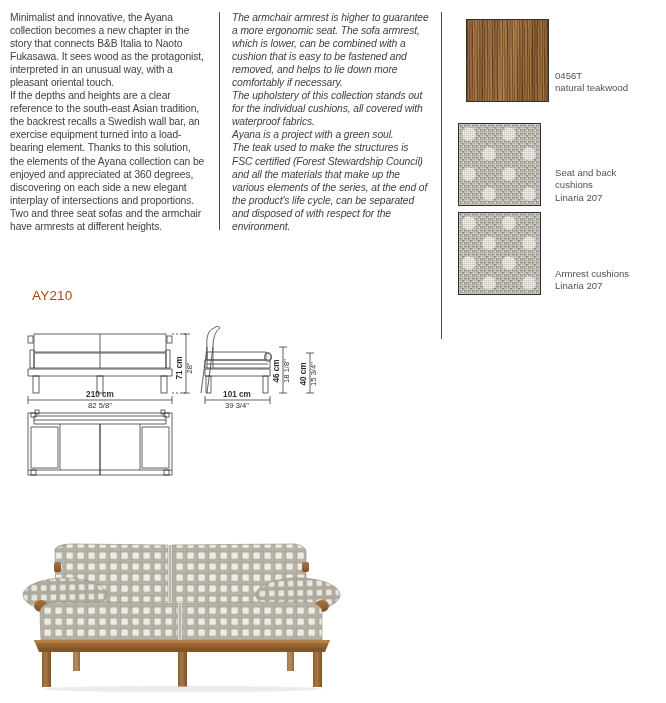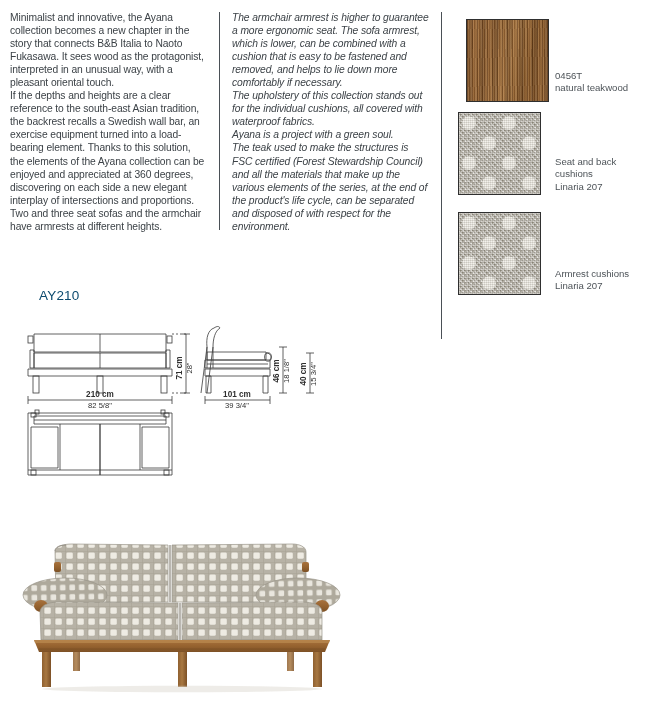--- a/index.html
+++ b/index.html
@@ -80,22 +80,22 @@
   }
   .linaria:after{
     content:"";position:absolute;inset:0;
     background-image:
       repeating-linear-gradient(0deg, rgba(255,255,255,.16) 0 1px, rgba(90,86,76,.13) 1px 2px),
       repeating-linear-gradient(90deg, rgba(255,255,255,.14) 0 1px, rgba(90,86,76,.12) 1px 2px);
   }
 
   
   #model-name{
-    position:absolute;left:39px;top:288px;
-    font-size:13.5px;color:#0c4a6e;letter-spacing:.2px;
+    position:absolute;left:32px;top:288px;
+    font-size:13.5px;color:#c2410c;letter-spacing:.2px;
   }
   #drawings{position:absolute;left:0;top:300px;width:440px;height:190px;}
   .dim-txt{font-family:"Liberation Sans",sans-serif;}
 
   
   #photo{position:absolute;left:10px;top:518px;width:350px;height:185px;}
 </style>
 </head>
 <body>
 
@@ -118,21 +118,21 @@
   <div class="vrule" id="rule2"></div>
 
   <div class="swatch-row" style="top:19px;padding-left:8px;">
     <div class="swatch teak"></div>
     <div class="sw-label" style="top:51px;">
       <div>0456T</div>
       <div>natural teakwood</div>
     </div>
   </div>
 
-  <div class="swatch-row" style="top:112px;">
+  <div class="swatch-row" style="top:123px;">
     <div class="swatch linaria"></div>
     <div class="sw-label" style="top:44px;">
       <div>Seat and back</div>
       <div>cushions</div>
       <div>Linaria 207</div>
     </div>
   </div>
 
   <div class="swatch-row" style="top:212px;">
     <div class="swatch linaria"></div>

